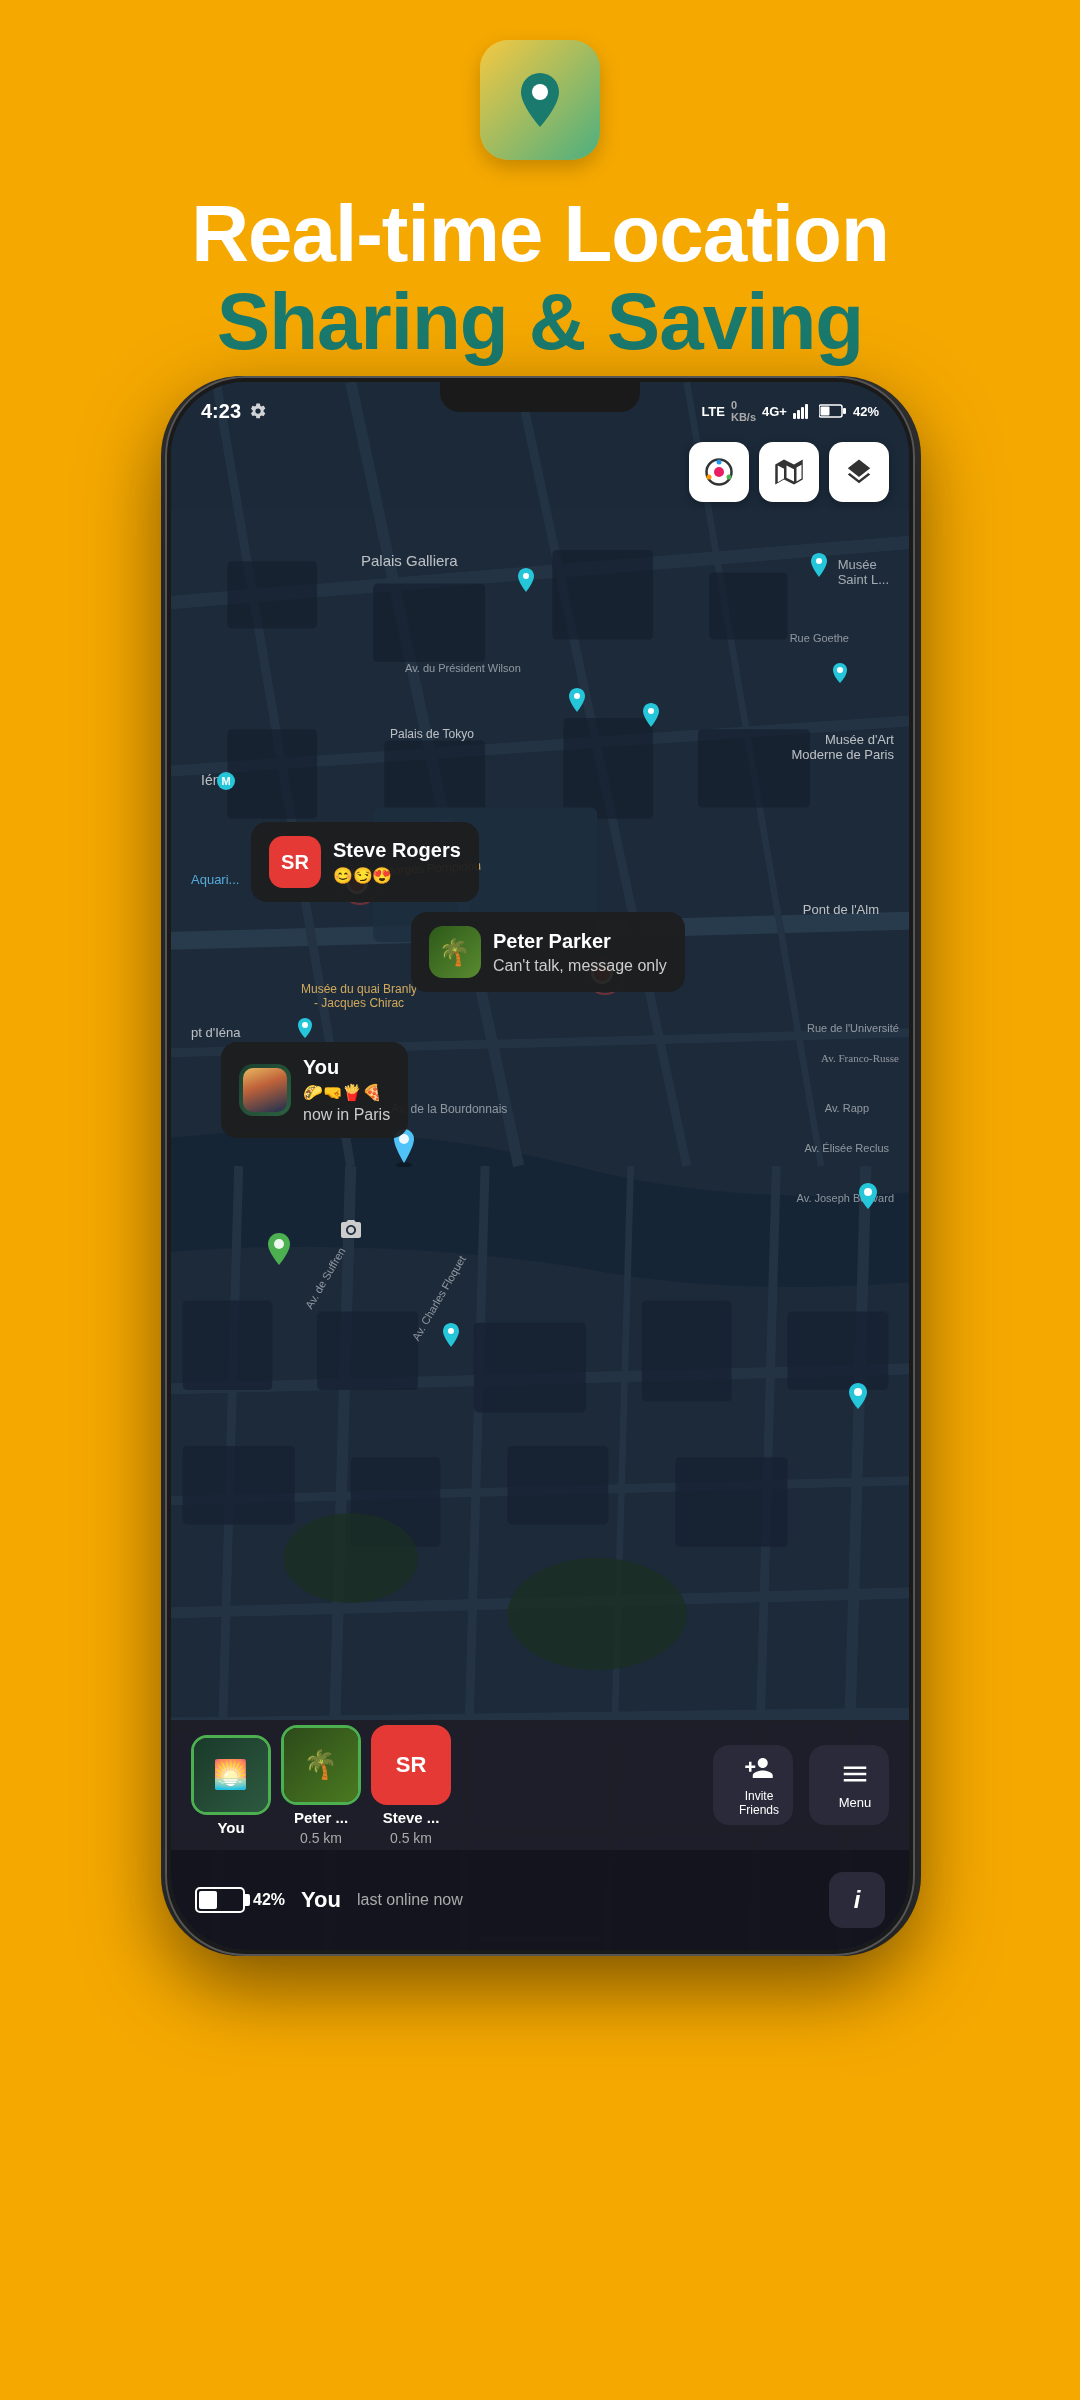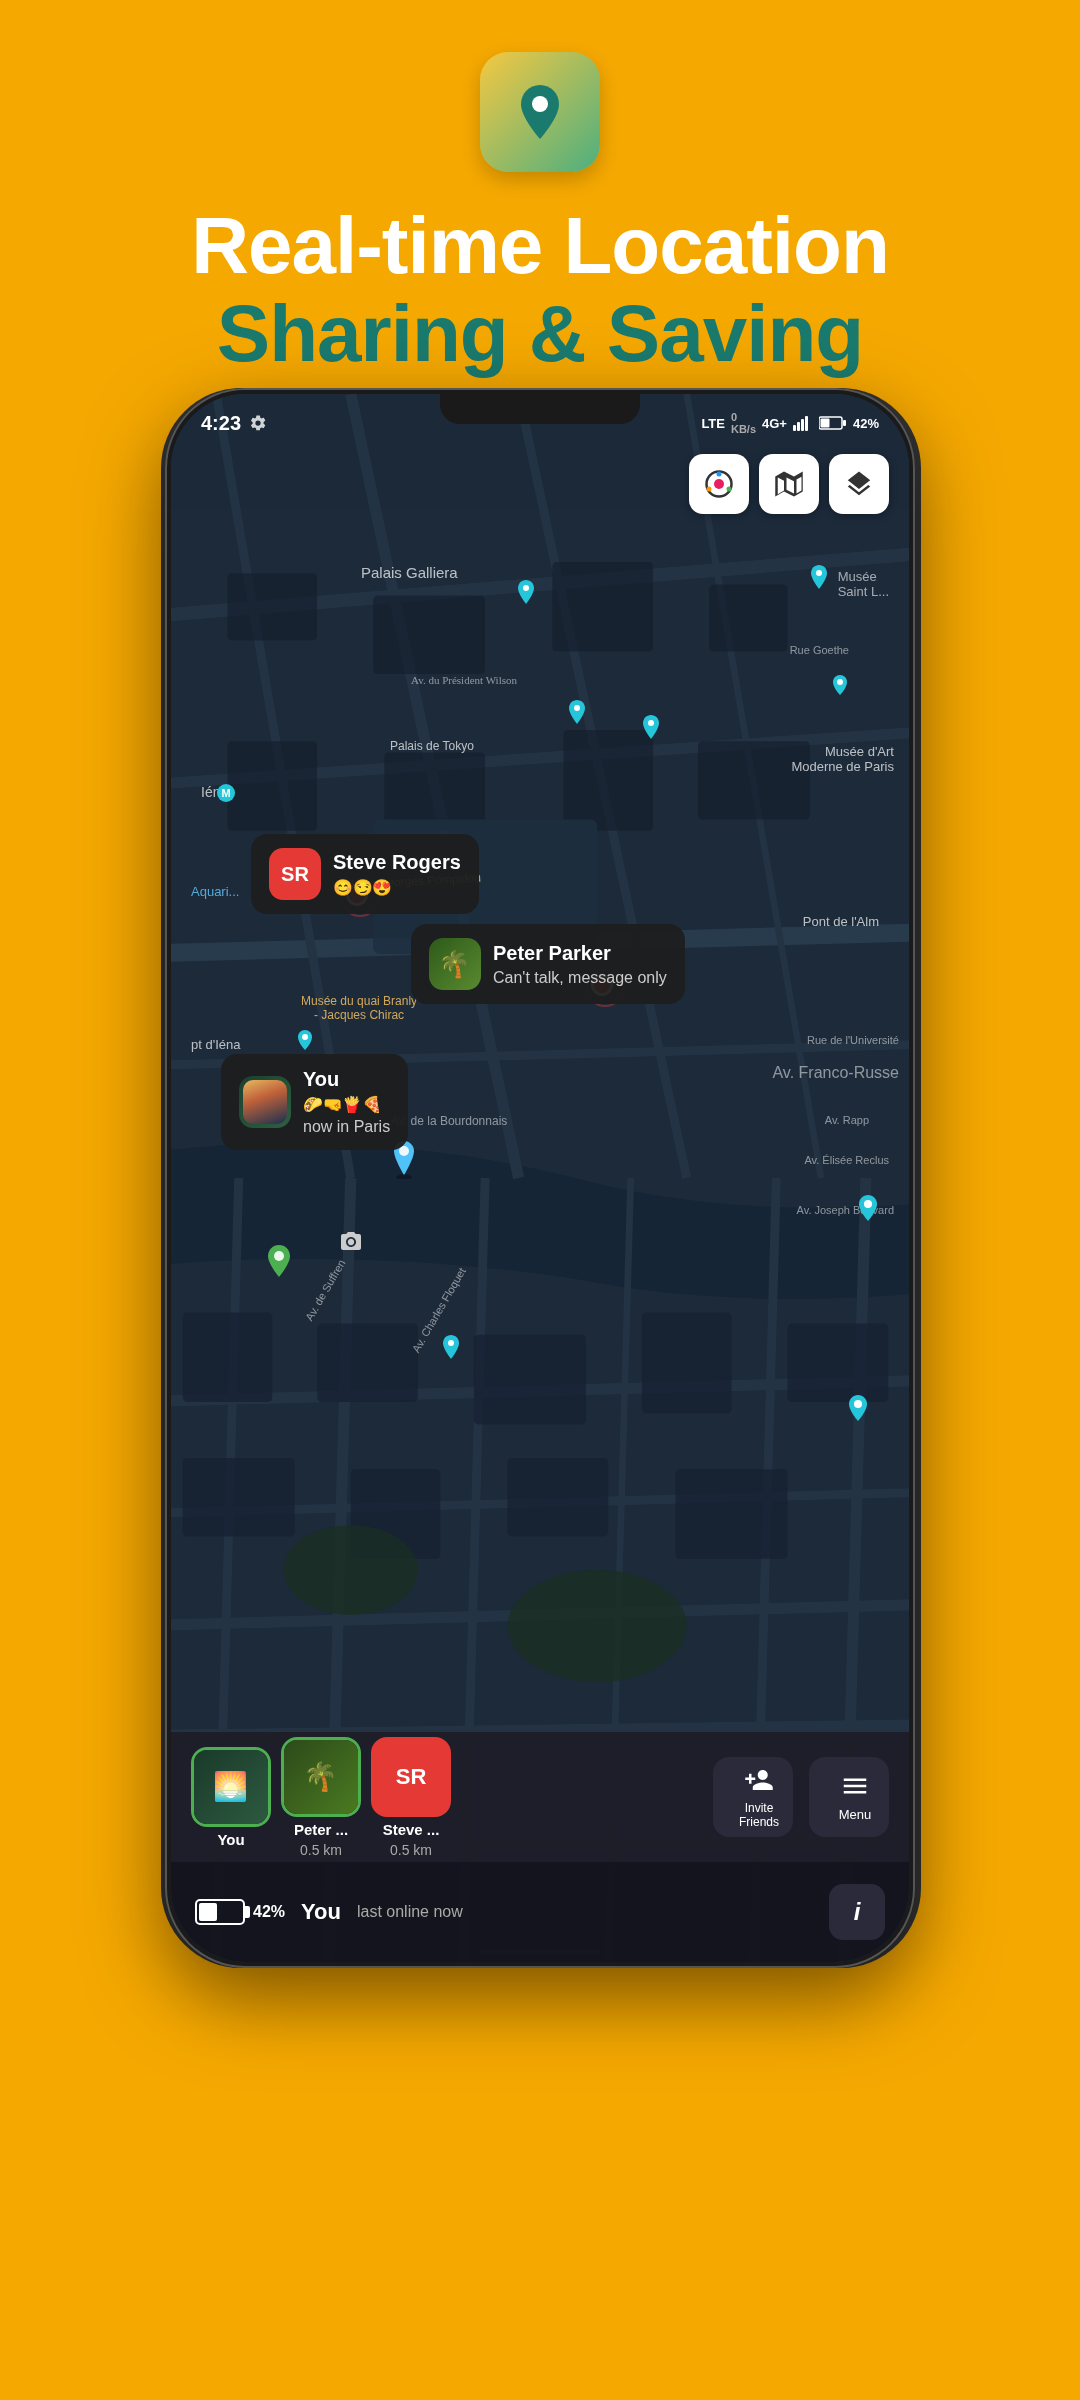--- a/index.html
+++ b/index.html
@@ -10,21 +10,21 @@
       font-family: -apple-system, BlinkMacSystemFont, 'Segoe UI', sans-serif;
       overflow: hidden;
       position: relative;
     }
 
     
     .header {
       display: flex;
       flex-direction: column;
       align-items: center;
-      padding-top: 52px;
+      padding-top: 40px;
     }
 
     .app-icon {
       width: 120px;
       height: 120px;
       background: linear-gradient(135deg, #F5C842 0%, #4CAF80 100%);
       border-radius: 28px;
       display: flex;
       align-items: center;
       justify-content: center;
@@ -563,25 +563,25 @@
           <div class="map-label" style="top: 170px; left: 190px; font-size: 15px;">Palais Galliera</div>
           <div class="map-label" style="top: 175px; right: 20px; font-size: 13px; color: rgba(255,255,255,0.6);">Musée<br>Saint L...</div>
           <div class="map-label" style="top: 345px; left: 219px; font-size: 12px;">Palais de Tokyo</div>
           <div class="map-label" style="top: 350px; right: 15px; font-size: 13px; text-align:right;">Musée d'Art<br>Moderne de Paris</div>
           <div class="map-label" style="top: 480px; left: 180px; font-size: 12px; color: rgba(255,200,100,0.8); transform: rotate(-3deg);">Voie Georges Pompidou</div>
           <div class="map-label" style="top: 520px; right: 30px; font-size: 13px;">Pont de l'Alm</div>
           <div class="map-label" style="top: 600px; left: 130px; font-size: 12px; text-align: center; color: rgba(255,200,100,0.8);">Musée du quai Branly<br>- Jacques Chirac</div>
           <div class="map-label" style="top: 390px; left: 30px; font-size: 14px;">Iéna</div>
           <div class="map-label" style="top: 490px; left: 20px; font-size: 13px; color: rgba(100,200,255,0.8);">Aquari...</div>
           <div class="map-label" style="top: 630px; left: 20px; font-size: 13px; margin-top: 13px;">pt d'Iéna</div>
-          <div class="map-label" style="top: 280px; left: 240px; font-size: 11px; color: rgba(255,255,255,0.5); font-family: Liberation Serif, serif;">Av. du Président Wilson</div>
+          <div class="map-label" style="top: 280px; left: 234px; font-size: 11px; color: rgba(255,255,255,0.5);">Av. du Président Wilson</div>
           <div class="map-label" style="top: 250px; right: 60px; font-size: 11px; color: rgba(255,255,255,0.5);">Rue Goethe</div>
           <div class="map-label" style="top: 720px; left: 220px; font-size: 12px; color: rgba(255,255,255,0.5);">Av. de la Bourdonnais</div>
           <div class="map-label" style="top: 640px; right: 10px; font-size: 11px; color: rgba(255,255,255,0.5);">Rue de l'Université</div>
-          <div class="map-label" style="top: 670px; right: 10px; font-size: 16px; color: rgba(255,255,255,0.5);">Av. Franco-Russe</div>
+          <div class="map-label" style="top: 670px; right: 10px; font-size: 11px; color: rgba(255,255,255,0.5); font-family: Liberation Serif, serif;">Av. Franco-Russe</div>
           <div class="map-label" style="top: 760px; right: 20px; font-size: 11px; color: rgba(255,255,255,0.5);">Av. Élisée Reclus</div>
           <div class="map-label" style="top: 890px; left: 120px; font-size: 11px; color: rgba(255,255,255,0.5); transform: rotate(-60deg);">Av. de Suffren</div>
           <div class="map-label" style="top: 910px; left: 220px; font-size: 11px; color: rgba(255,255,255,0.5); transform: rotate(-60deg);">Av. Charles Floquet</div>
           <div class="map-label" style="top: 810px; right: 15px; font-size: 11px; color: rgba(255,255,255,0.5);">Av. Joseph Bouvard</div>
           <div class="map-label" style="top: 720px; right: 40px; font-size: 11px; color: rgba(255,255,255,0.5);">Av. Rapp</div>
 
           <div class="map-tools">
             <div class="map-tool-btn">
               <svg width="28" height="28" viewBox="0 0 24 24">
                 <circle cx="12" cy="12" r="10" fill="none" stroke="#333" stroke-width="2"></circle>

